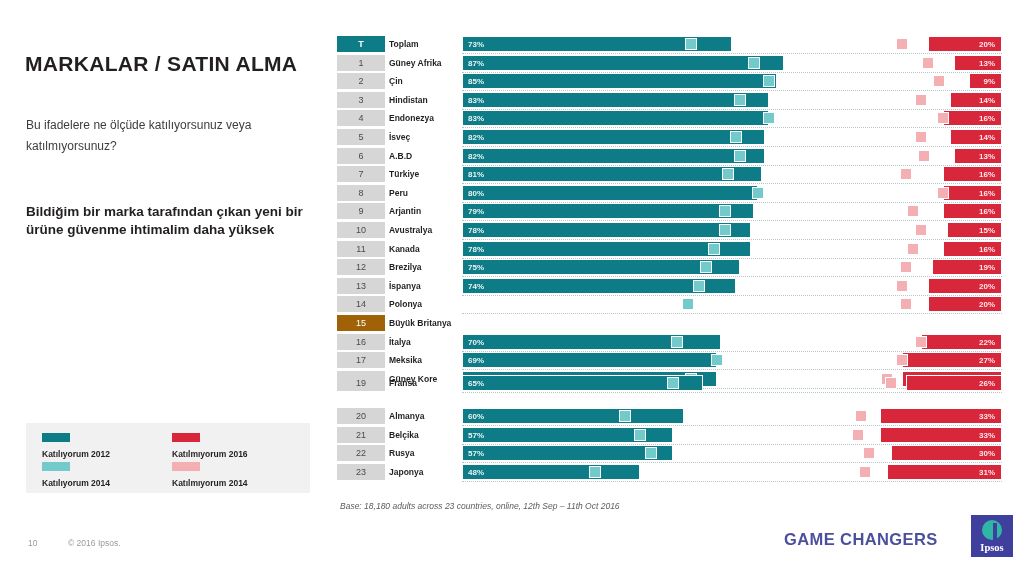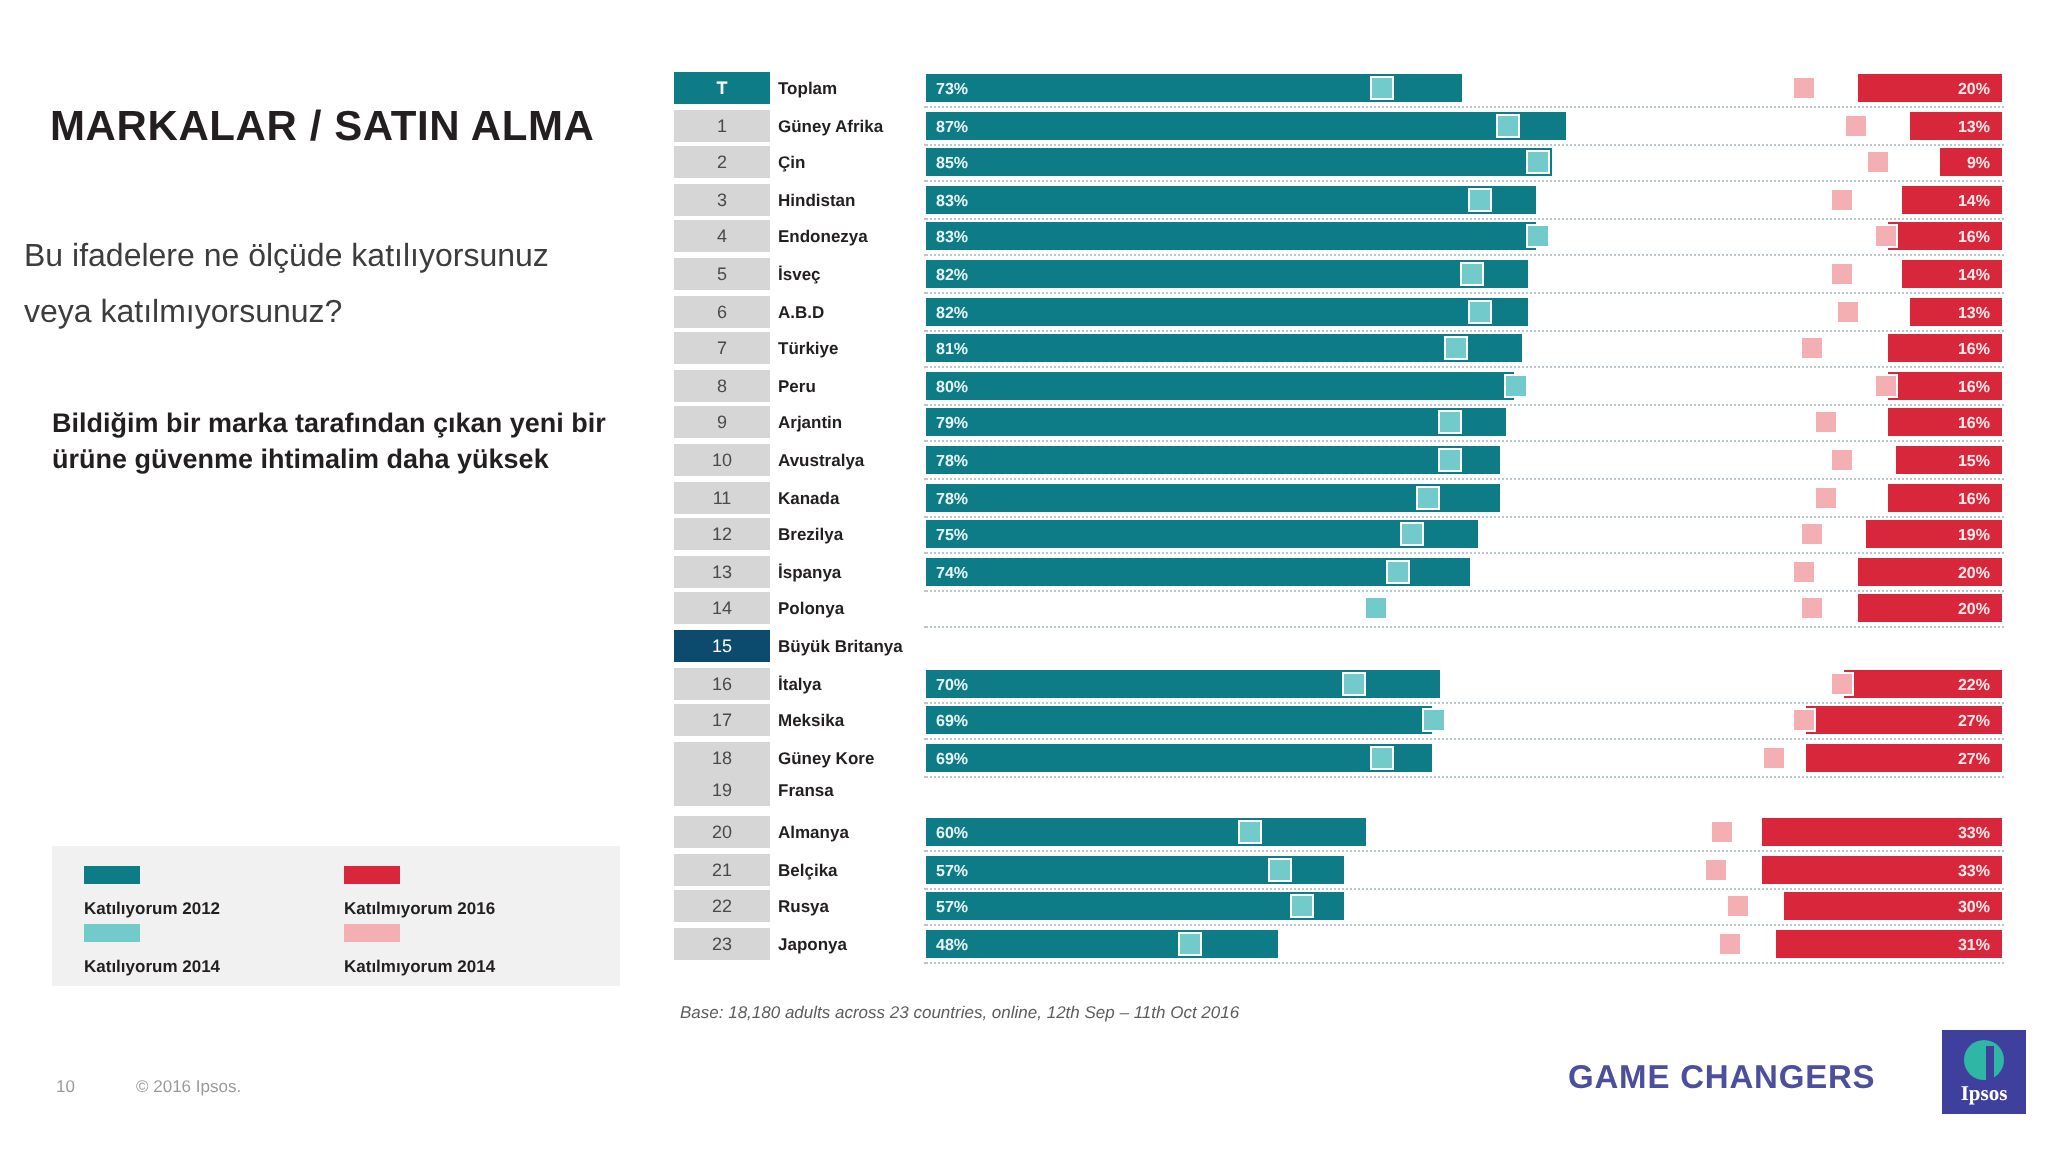--- a/index.html
+++ b/index.html
@@ -13,22 +13,22 @@
   
   #left-panel{
     position:absolute;left:0;top:0;width:330px;height:443px;
   }
   #slide-title{
     position:absolute;left:25px;top:52px;
     font-size:21px;font-weight:bold;color:#231f20;
     letter-spacing:.3px;
   }
   #question-text{
-    position:absolute;left:12px;top:115px;width:285px;
-    font-size:16px;color:#3d3d3d;line-height:1.75;
+    position:absolute;left:26px;top:115px;width:285px;
+    font-size:12px;color:#3d3d3d;line-height:1.75;
   }
   #statement-text{
     position:absolute;left:26px;top:203px;width:280px;
     font-size:13.5px;font-weight:bold;color:#231f20;line-height:1.35;
   }
   
   #legend{
     position:absolute;left:26px;top:423px;width:284px;height:70px;
     background:#f1f1f1;
   }
@@ -75,21 +75,21 @@
   }
   .row{
     position:absolute;left:0;width:665px;height:18px;
   }
   .rank-box{
     position:absolute;left:0;top:0;width:48px;height:16px;
     background:#d6d6d6;color:#4a4a4a;
     font-size:9px;text-align:center;line-height:16px;
   }
   .rank-box.total{background:#0e7c86;color:#ffffff;font-weight:bold;}
-  .rank-box.highlight{background:#0c4a6e;color:#ffffff;}
+  .rank-box.highlight{background:#a16207;color:#ffffff;}
   .country-label{
     position:absolute;left:52px;top:0;width:72px;height:16px;
     font-size:8.5px;font-weight:bold;color:#231f20;
     line-height:16px;text-align:left;white-space:nowrap;
   }
   .plot{
     position:absolute;left:125px;top:0;width:540px;height:16px;
   }
   .dotline{
     position:absolute;left:0;bottom:-2px;width:540px;height:1px;
@@ -415,23 +415,34 @@
         <div class="bar-agree" style="width: 255.3px;">
           <span class="val">69%</span>
         </div>
         <div class="bar-disagree" style="width: 99.9px;">
           <span class="val">27%</span>
         </div>
         <div class="marker agree14" style="left: 223.4px;"></div>
         <div class="marker disagree14" style="left: 419.3px;"></div>
       </div>
     </div>
-    <div class="row" style="top: 351px;">
+    <div class="row" style="top: 339px;">
       <div class="rank-box">19</div>
       <div class="country-label">Fransa</div>
+      <div class="plot">
+        <div class="dotline"></div>
+        <div class="bar-agree" style="width: 240.5px;">
+          <span class="val">65%</span>
+        </div>
+        <div class="bar-disagree" style="width: 96.2px;">
+          <span class="val">26%</span>
+        </div>
+        <div class="marker agree14" style="left: 204.9px;"></div>
+        <div class="marker disagree14" style="left: 423px;"></div>
+      </div>
     </div>
     <div class="row" style="top: 372px; padding-left: 23px;">
       <div class="rank-box">20</div>
       <div class="country-label">Almanya</div>
       <div class="plot">
         <div class="dotline"></div>
         <div class="bar-agree" style="width: 222px;">
           <span class="val">60%</span>
         </div>
         <div class="bar-disagree" style="width: 122.1px;">

